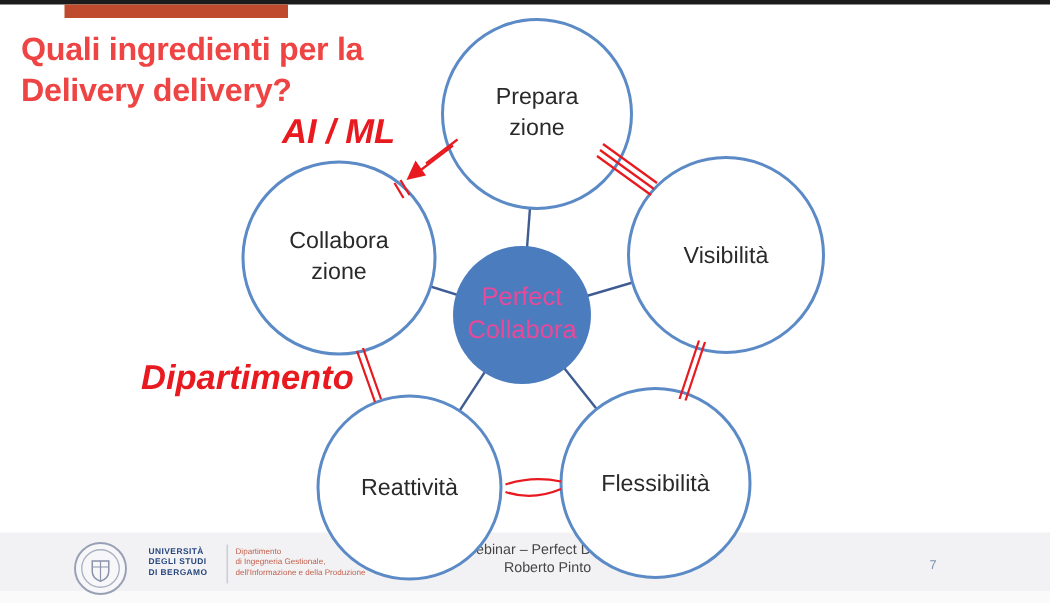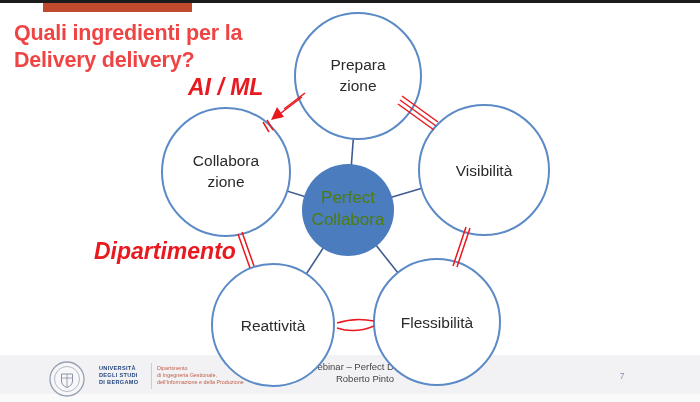--- a/index.html
+++ b/index.html
@@ -22,21 +22,21 @@
     position:absolute;width:130px;text-align:center;z-index:3;
     font-size:15.5px;color:#2a2a2a;line-height:21px;
   }
   #label-preparazione{left:293px;top:54px;}
   #label-collaborazione{left:161px;top:150px;}
   #label-visibilita{left:419px;top:160px;}
   #label-reattivita{left:208px;top:315px;}
   #label-flessibilita{left:372px;top:312px;}
   #center-label{
     position:absolute;left:283px;top:187px;width:130px;text-align:center;z-index:3;
-    font-size:17px;color:#4d7c0f;line-height:22px;font-weight:400;
+    font-size:17px;color:#ec4899;line-height:22px;font-weight:400;
   }
   
   .annotation{
     position:absolute;z-index:3;color:#e8191f;font-weight:800;font-style:italic;
     font-size:23px;white-space:nowrap;line-height:26px;
   }
   #annotation-ai-ml{left:188px;top:74px;}
   #annotation-cloud{left:427px;top:79px;}
   #annotation-automation{left:486px;top:224px;}
   #annotation-simulazione{left:94px;top:238px;}

